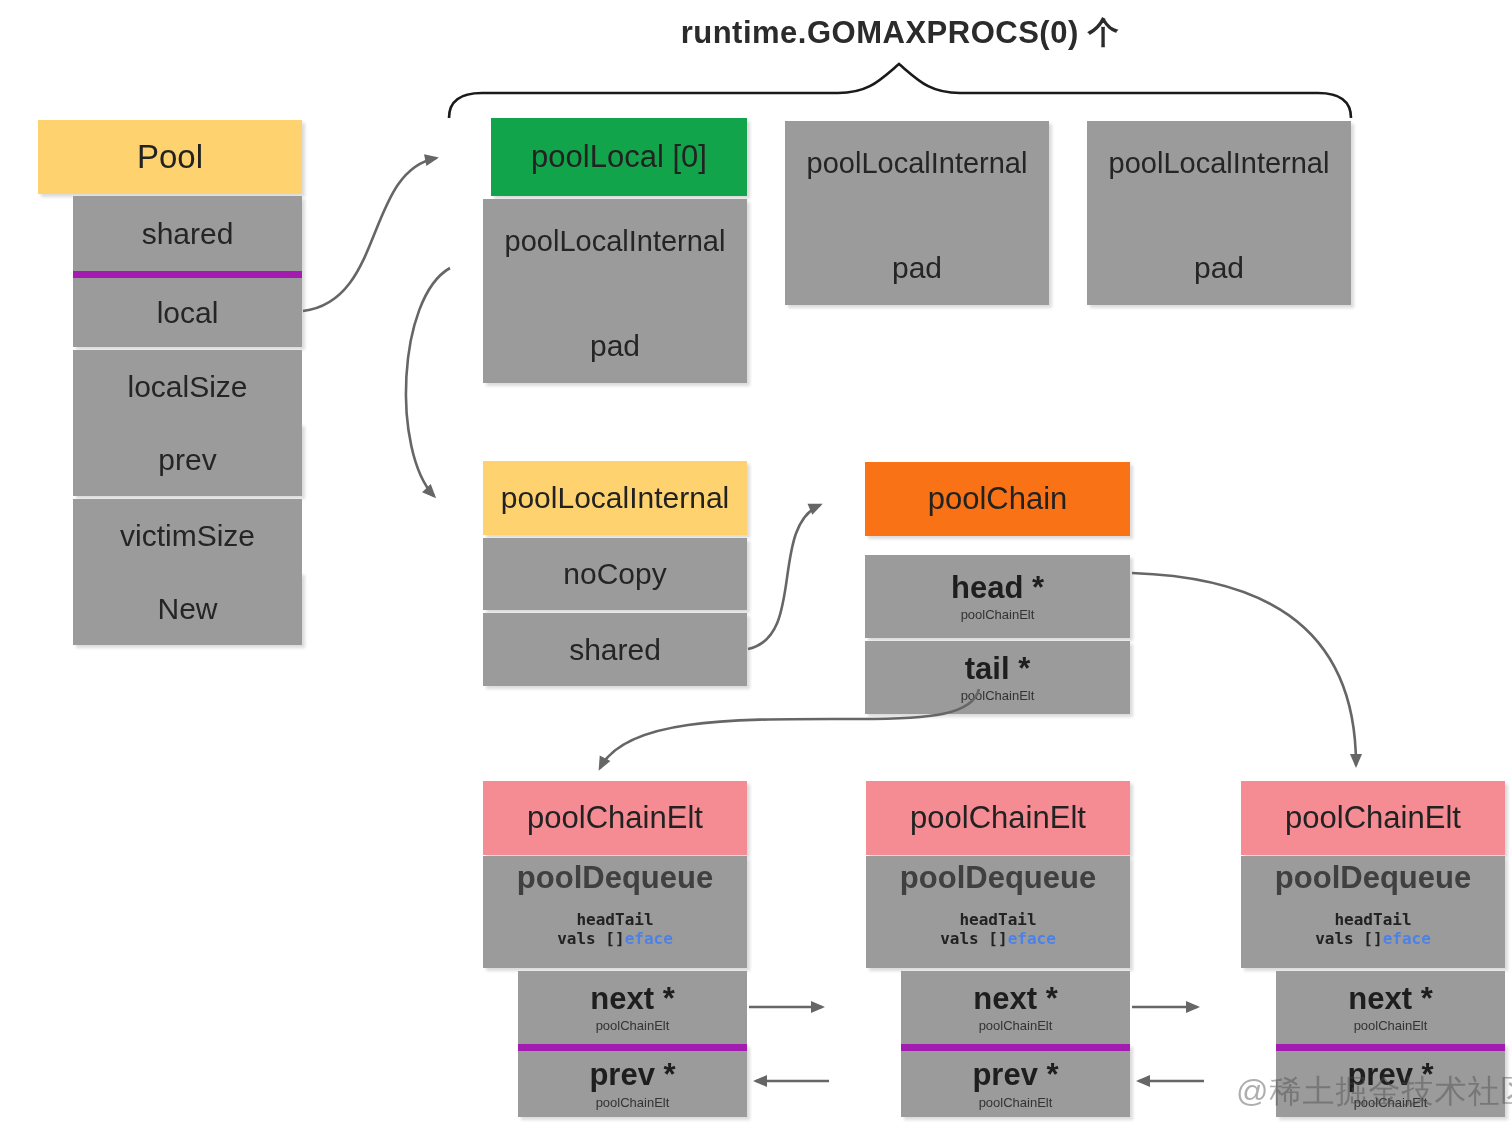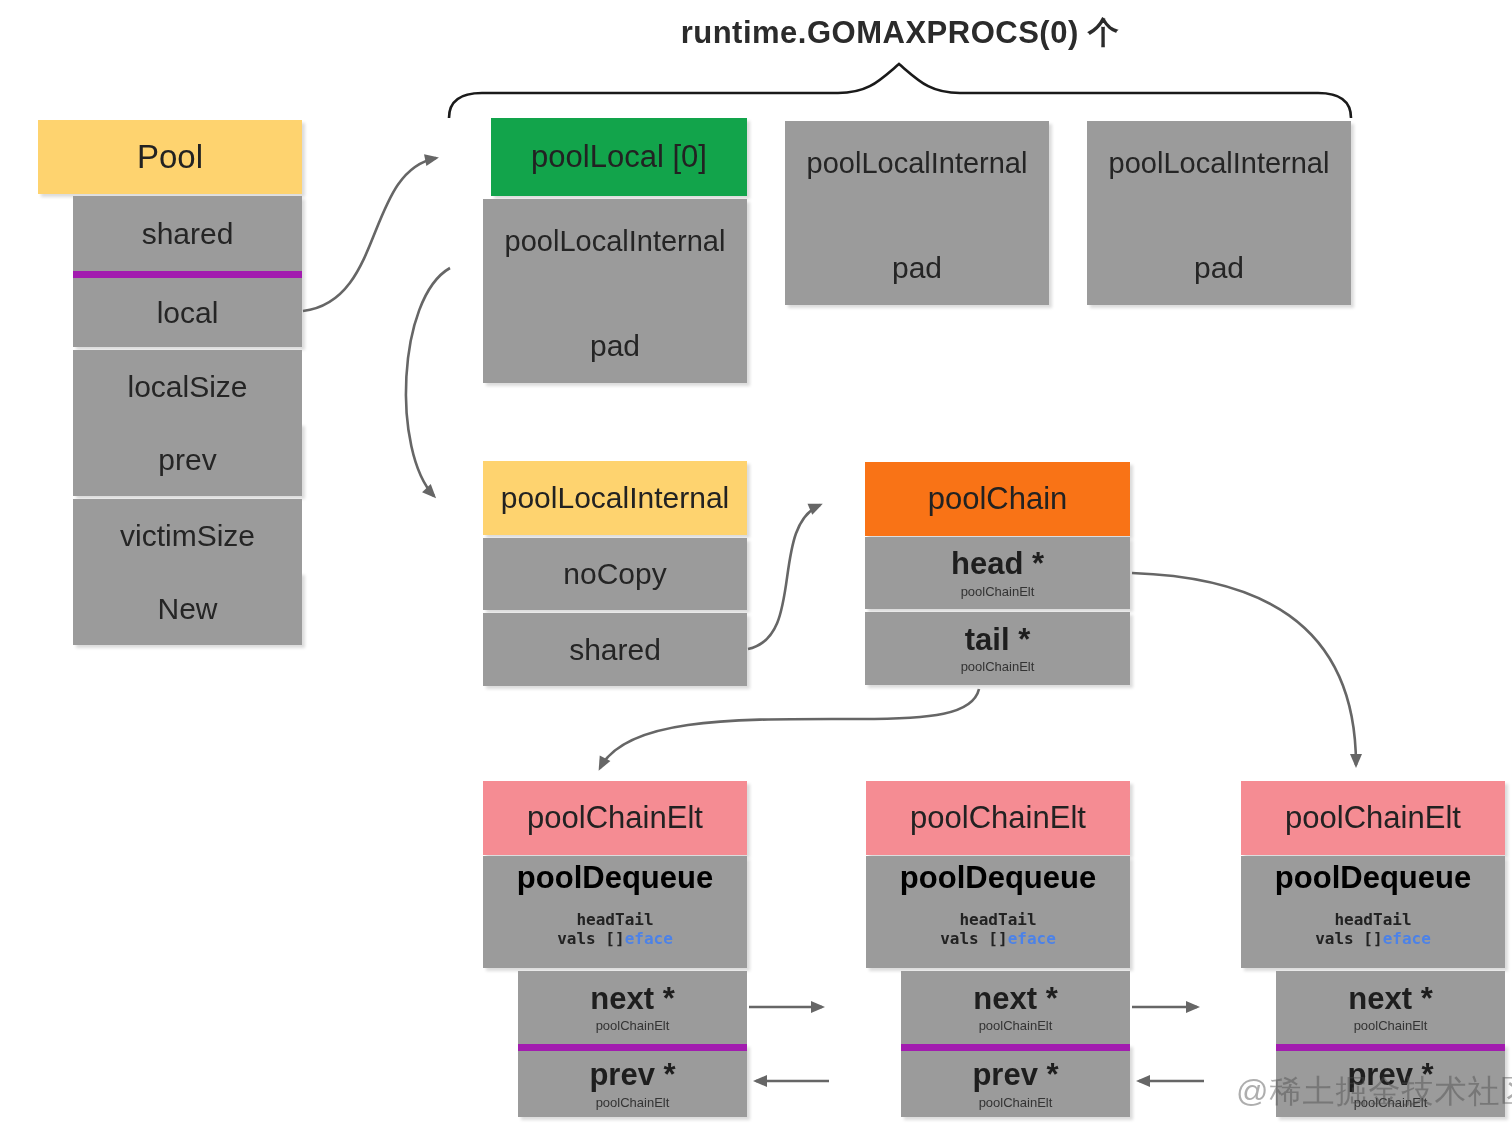--- a/index.html
+++ b/index.html
@@ -34,21 +34,21 @@
   .cell.col { flex-direction:column; }
 
   .divider-top { border-top:7px solid #a21caf; }
 
   .ptr-name { font-size:31px; font-weight:600; color:#1e1e1e; line-height:1.1; }
   .ptr-type { font-size:13px; color:#333333; margin-top:2px; }
 
   .mono { font-family:"DejaVu Sans Mono","Liberation Mono",monospace; font-weight:700; font-size:16px; color:#222; }
   .type-blue { color:#4C82E8; }
 
-  .dequeue-title { font-size:31px; font-weight:600; color:#000000; }
+  .dequeue-title { font-size:31px; font-weight:600; color:#404040; }
 
   .watermark {
     left:1236px; top:1070px; font-size:32px; letter-spacing:1px;
     color:rgba(75,75,75,0.45); z-index:20; white-space:nowrap;
   }
 
   svg.overlay { position:absolute; left:0; top:0; z-index:10; pointer-events:none; }
 </style>
 </head>
 <body>
@@ -97,21 +97,21 @@
 </div>
 
 <div class="abs vstack" style="left:448px; top:461px; width:299px;">
   <div class="hdr yellow" style="height:74px; font-size:30px;">poolLocalInternal</div>
   <div class="cell" style="height:72px; margin-top:3px;">noCopy</div>
   <div class="cell" style="height:73px; margin-top:3px;">shared</div>
 </div>
 
 <div class="abs vstack" style="left:830px; top:462px; width:300px;">
   <div class="hdr magenta" style="height:74px;">poolChain</div>
-  <div class="cell col" style="height:72px; margin-top:1px;">
+  <div class="cell col" style="height:83px; margin-top:19px;">
     <span class="ptr-name">head *</span>
     <span class="ptr-type">poolChainElt</span>
   </div>
   <div class="cell col" style="height:73px; margin-top:3px;">
     <span class="ptr-name">tail *</span>
     <span class="ptr-type">poolChainElt</span>
   </div>
 </div>
 
 <div class="abs vstack" style="left:448px; top:781px; width:299px;">

